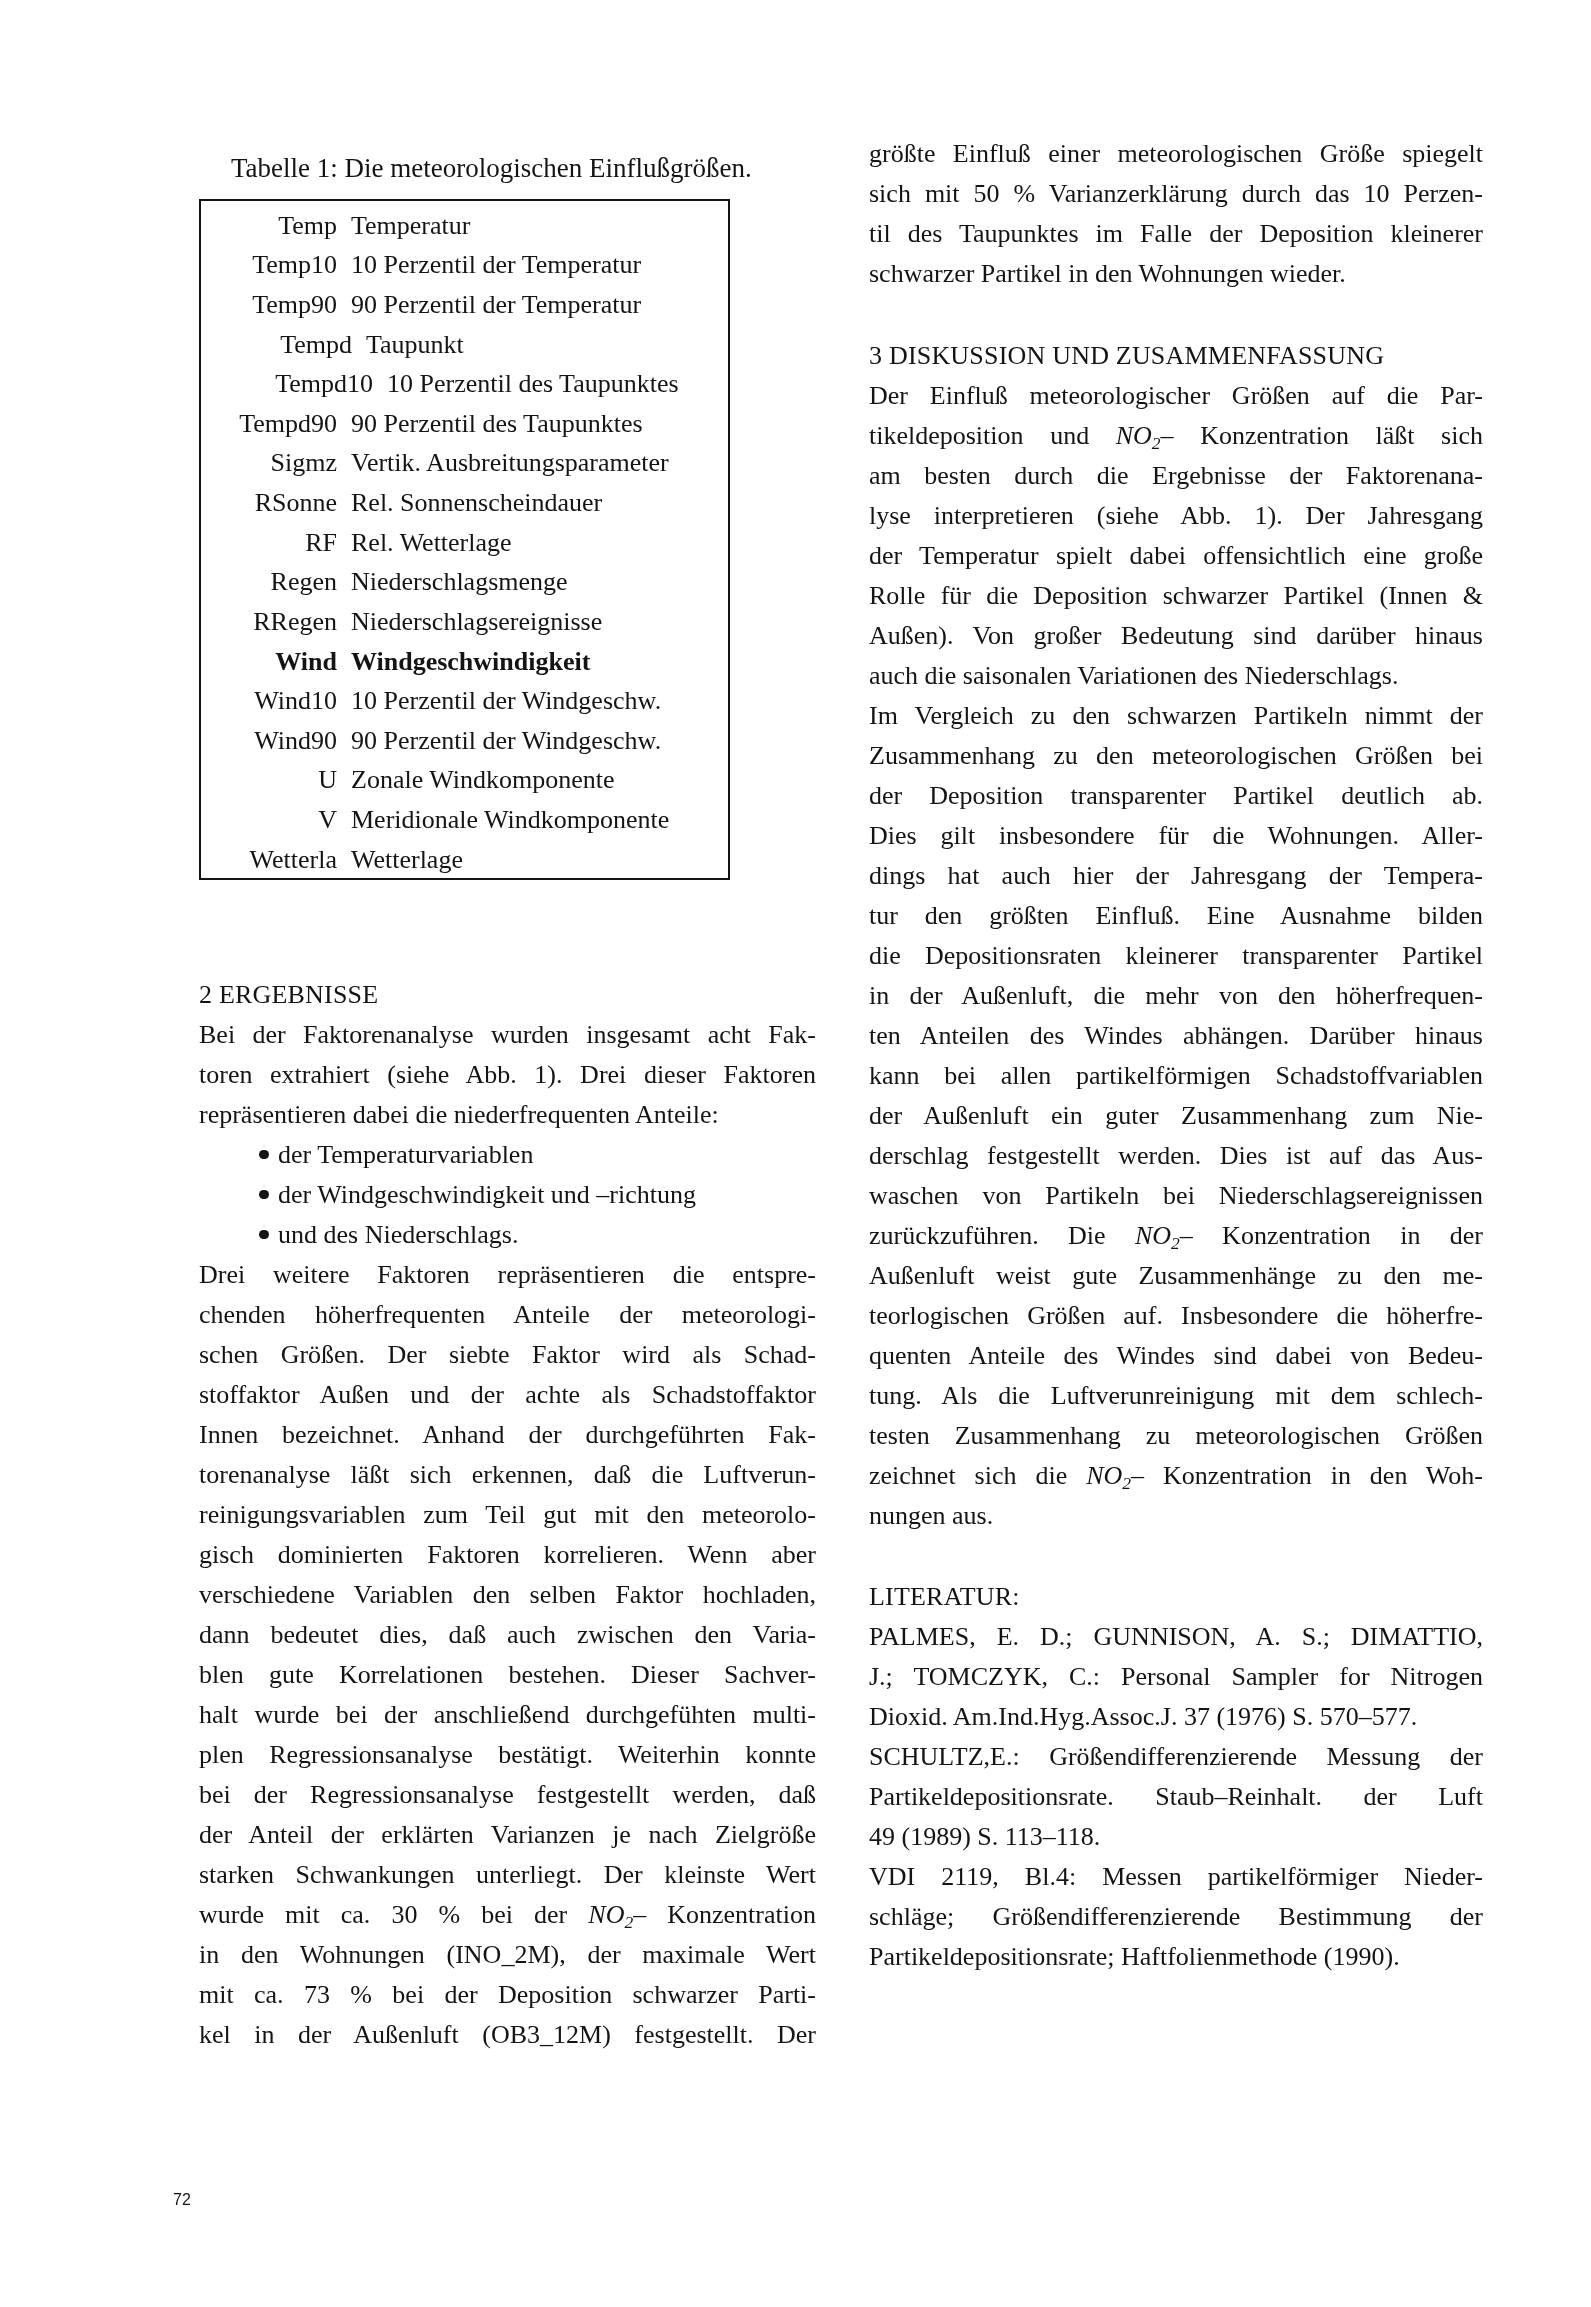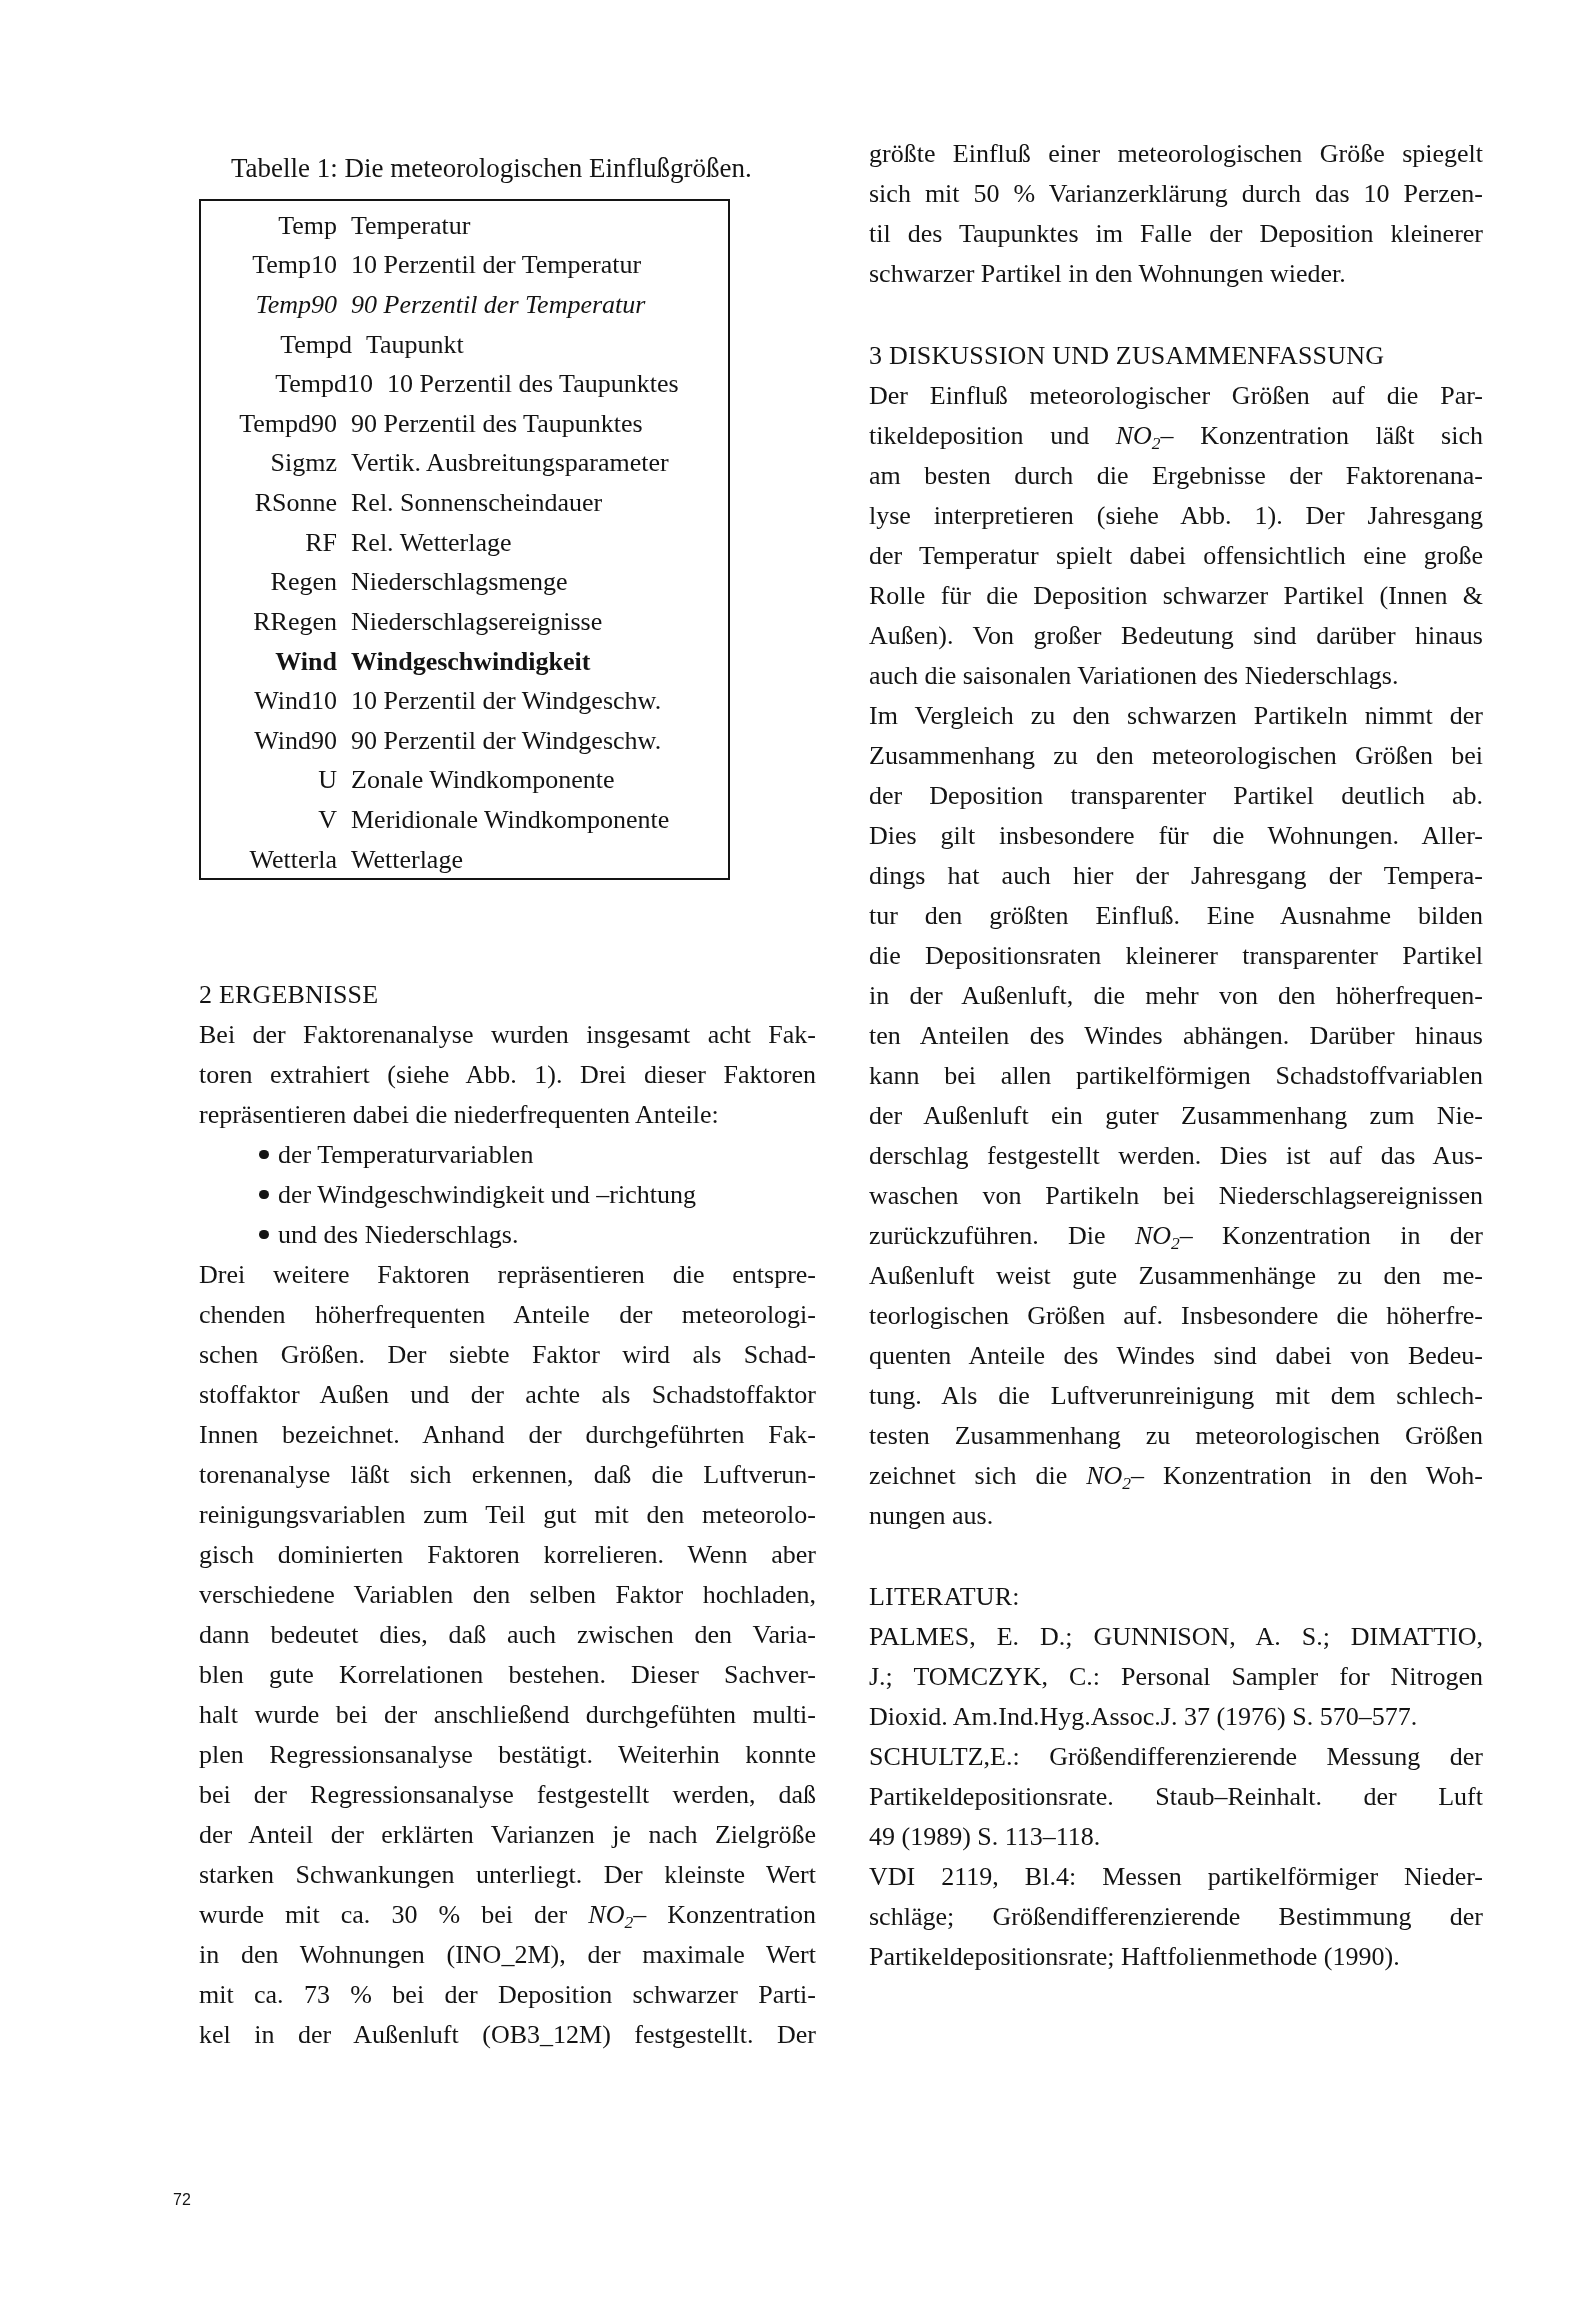--- a/index.html
+++ b/index.html
@@ -42,21 +42,21 @@
 
   <div class="table-box" id="table-box">
       <div class="table-row" style="top: 4.8px;">
         <span class="abbr">Temp</span>
         <span class="desc">Temperatur</span>
       </div>
       <div class="table-row" style="top: 44px;">
         <span class="abbr">Temp10</span>
         <span class="desc">10 Perzentil der Temperatur</span>
       </div>
-      <div class="table-row" style="top: 84px; font-style: italic;">
+      <div class="table-row" style="top: 84px;">
         <span class="abbr">Temp90</span>
         <span class="desc">90 Perzentil der Temperatur</span>
       </div>
       <div class="table-row" style="top: 124px; margin-left: 15px;">
         <span class="abbr">Tempd</span>
         <span class="desc">Taupunkt</span>
       </div>
       <div class="table-row" style="top: 163px; margin-left: 36px;">
         <span class="abbr">Tempd10</span>
         <span class="desc">10 Perzentil des Taupunktes</span>

